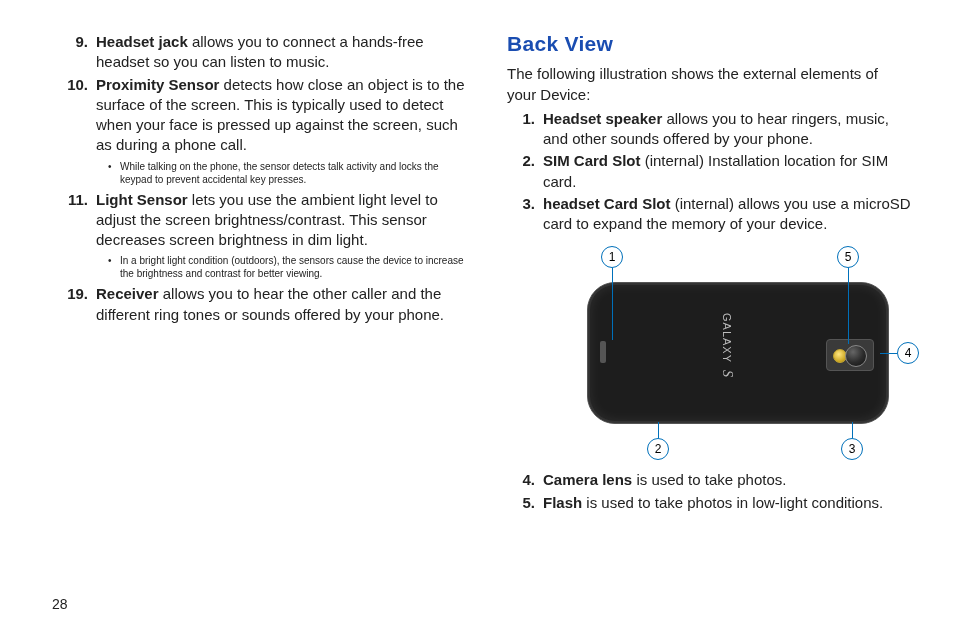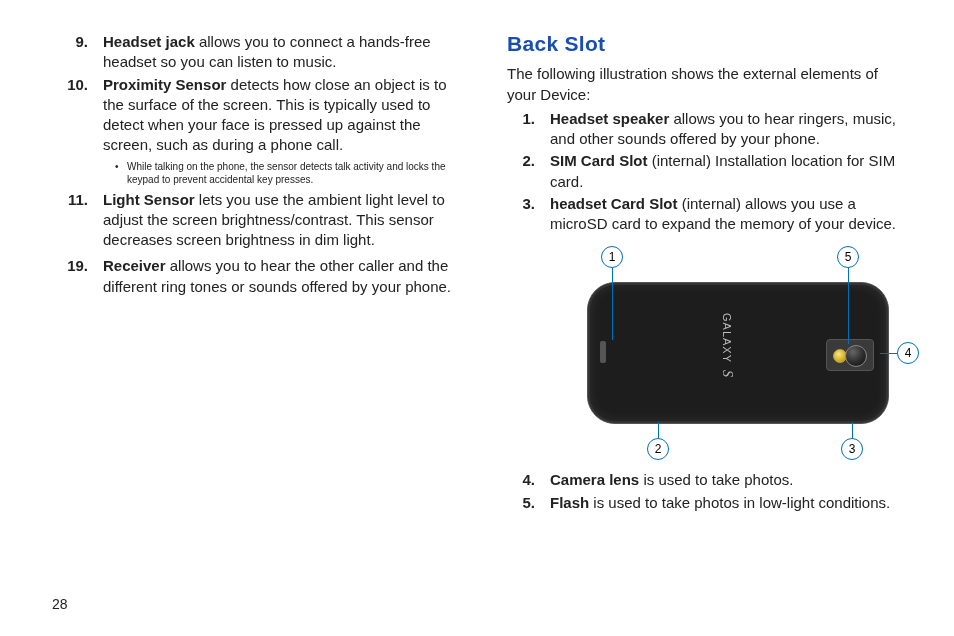--- a/index.html
+++ b/index.html
@@ -47,21 +47,20 @@
     align-items: flex-start;
   }
   ol.nlist > li > .num {
     width: 28px;
     text-align: right;
     font-weight: 700;
     flex: 0 0 28px;
   }
   ol.nlist > li > .body {
     flex: 1 1 auto;
-    margin-left: 7px;
   }
   .term { font-weight: 700; }
   .desc { font-weight: 400; }
   ul.bullets {
     list-style: none;
     margin: 4px 0 2px 0;
     padding: 0 0 0 12px;
   }
   ul.bullets > li {
     position: relative;
@@ -223,35 +222,36 @@
             <li>While talking on the phone, the sensor detects talk activity and locks the keypad to prevent accidental key presses.</li>
           </ul>
         </span>
       </li>
       <li>
         <span class="num">11.</span>
         <span class="body">
           <span class="term">Light Sensor</span>
           <span class="desc">lets you use the ambient light level to adjust the screen brightness/contrast. This sensor decreases screen brightness in dim light.</span>
           <ul class="bullets">
+            <li>In a bright light condition (outdoors), the sensors cause the device to increase the brightness and contrast for better viewing.</li>
           </ul>
         </span>
       </li>
       <li>
         <span class="num">19.</span>
         <span class="body">
           <span class="term">Receiver</span>
           <span class="desc">allows you to hear the other caller and the different ring tones or sounds offered by your phone.</span>
         </span>
       </li>
     </ol>
   </div>
 
   <div class="col">
-    <h2 class="section-title">Back Slot</h2>
+    <h2 class="section-title">Back View</h2>
     <p class="intro">The following illustration shows the external elements of your Device:</p>
 
     <ol class="nlist">
       <li>
         <span class="num">1.</span>
         <span class="body">
           <span class="term">Headset speaker</span>
           <span class="desc">allows you to hear ringers, music, and other sounds offered by your phone.</span>
         </span>
       </li>

